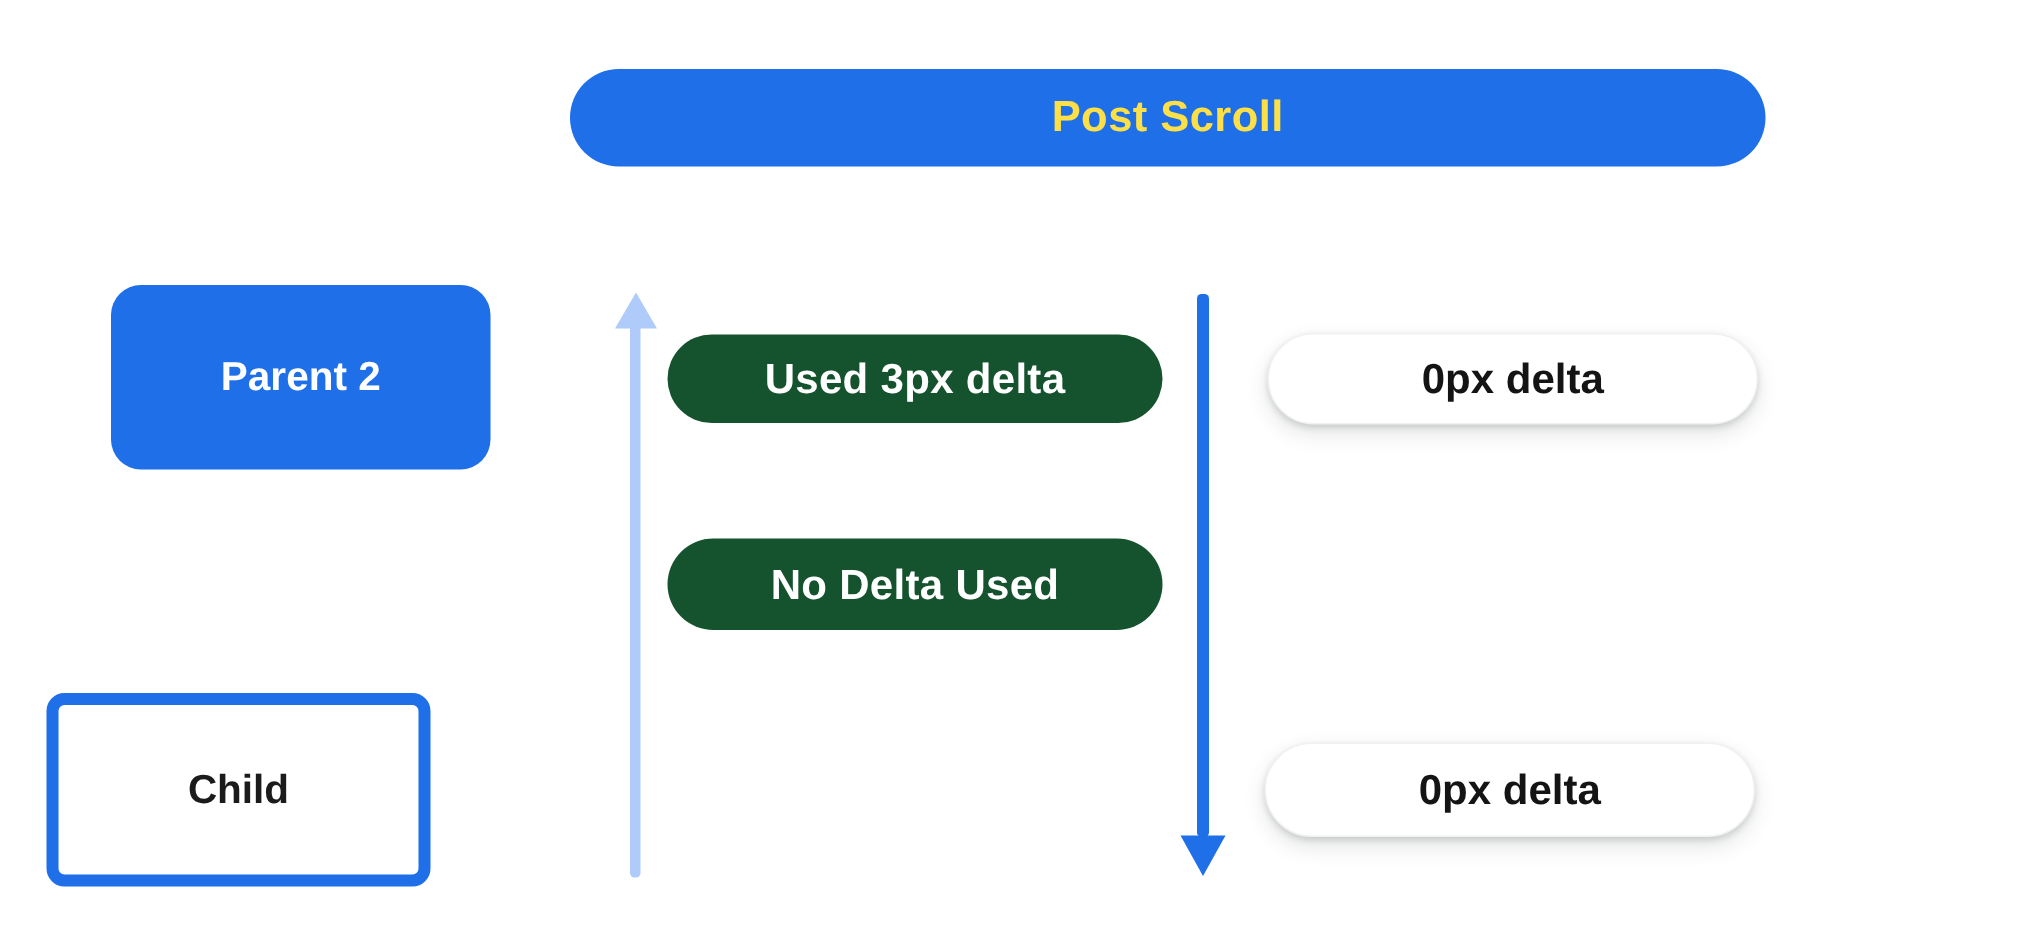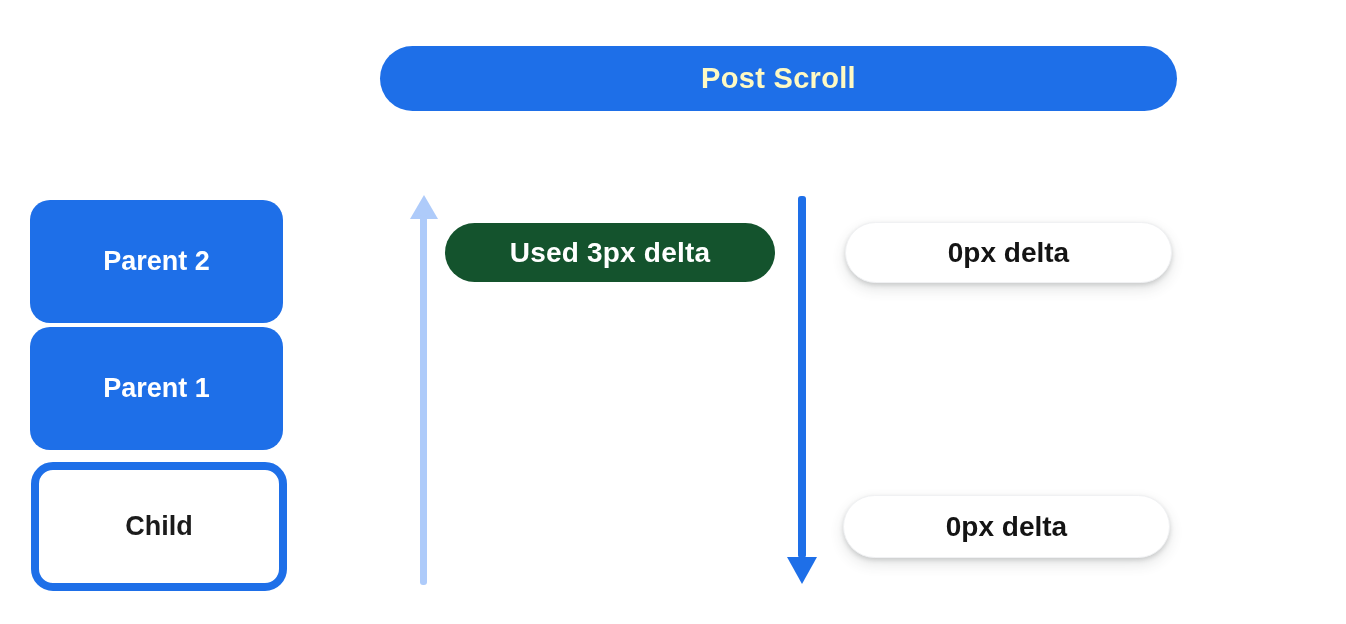--- a/index.html
+++ b/index.html
@@ -22,43 +22,43 @@
     justify-content: center;
     box-sizing: border-box;
     white-space: nowrap;
   }
   
   .header-pill {
     left: 380px; top: 46px;
     width: 797px; height: 65px;
     background: #1e6fe8;
     border-radius: 33px;
-    color: #fef9c3;
+    color: #fde047;
     font-size: 29px;
     font-weight: 700;
     letter-spacing: 0.3px;
   }
   
   .parent-box {
     left: 30px;
     width: 253px; height: 123px;
     background: #1e6fe8;
     border-radius: 20px;
     color: #ffffff;
     font-size: 27px;
     font-weight: 700;
   }
-  .parent-2 { top: 200px; }
+  .parent-2 { top: 190px; margin-left: 44px; }
   .parent-1 { top: 327px; }
   .child-box {
     left: 31px; top: 462px;
     width: 256px; height: 129px;
     background: #ffffff;
     border: 8px solid #1e6fe8;
-    border-radius: 22px;
+    border-radius: 12px;
     color: #1b1b1b;
     font-size: 27px;
     font-weight: 600;
   }
   
   .blue-pill {
     left: 445px;
     width: 330px;
     background: #14532d;
     border-radius: 31px;
@@ -113,34 +113,34 @@
 </style>
 </head>
 <body>
 
 <div class="canvas">
 
   <div class="pill header-pill">Post Scroll</div>
 
   <div class="box parent-box parent-2">Parent 2</div>
 
-  <div class="box parent-box parent-1">Parent 1</div>
 
   <div class="box child-box">Child</div>
 
   <div class="arrow up-arrow">
     <div class="head"></div>
     <div class="shaft"></div>
   </div>
 
   <div class="arrow down-arrow">
     <div class="shaft"></div>
     <div class="head"></div>
   </div>
 
   <div class="pill blue-pill used-delta-pill">Used 3px delta</div>
 
+  <div class="pill blue-pill no-delta-pill">No Delta Used</div>
 
   <div class="pill white-pill zero-delta-top">0px delta</div>
 
   <div class="pill white-pill zero-delta-bottom">0px delta</div>
 
 </div>
 
 </body></html>

